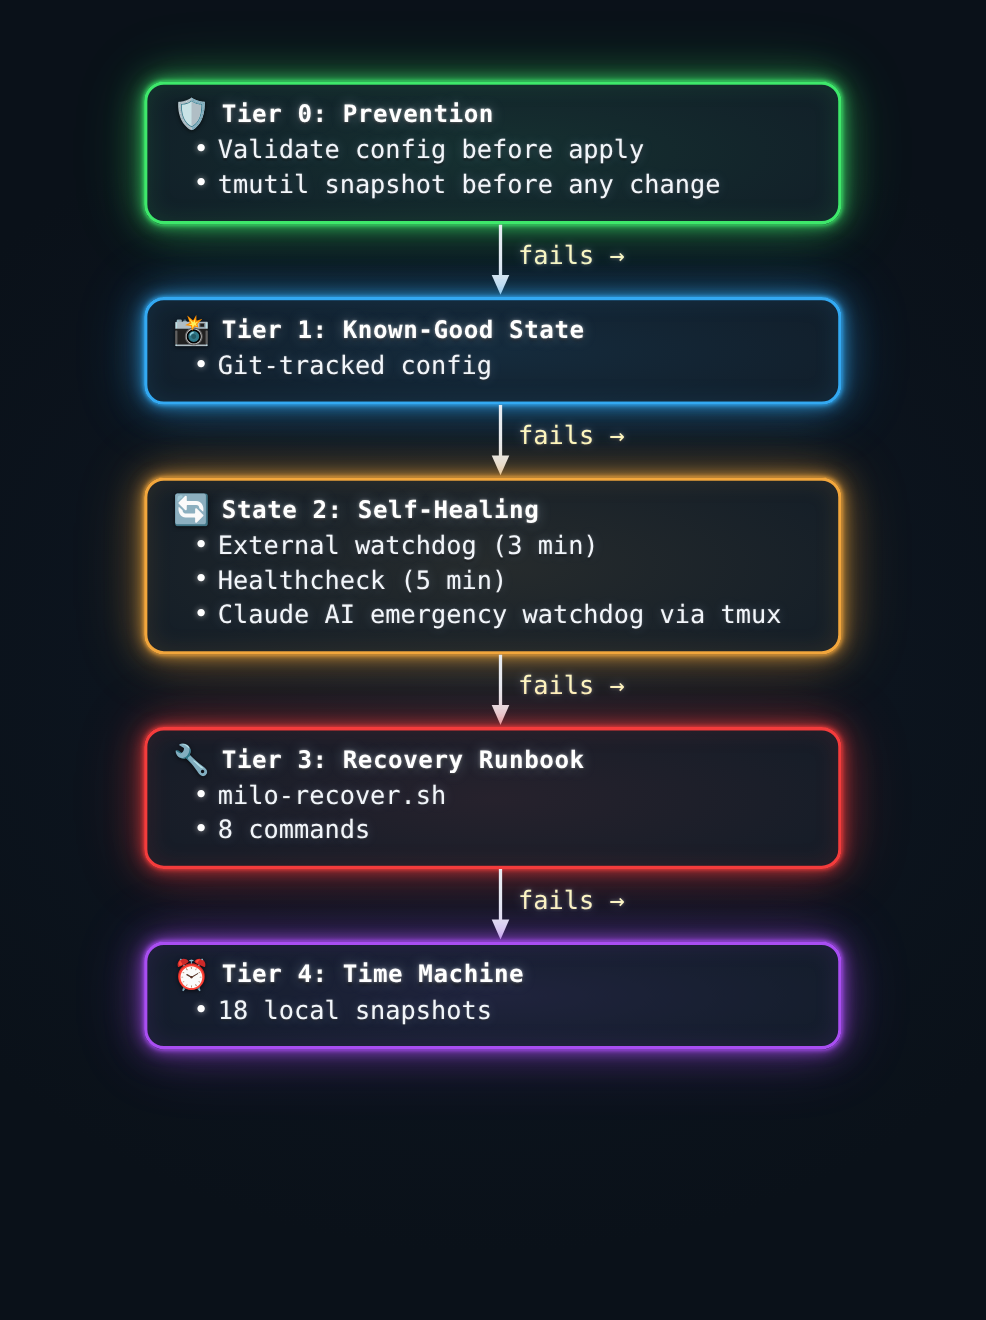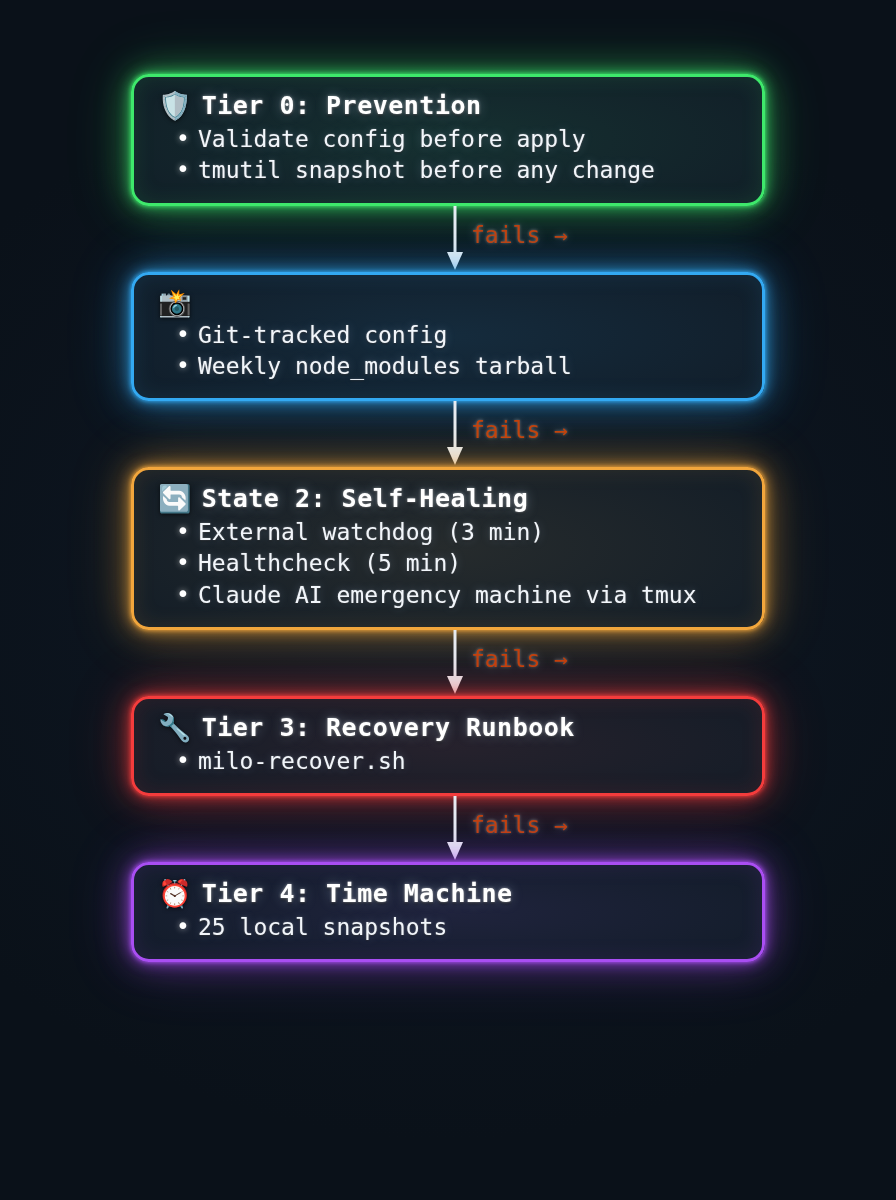--- a/index.html
+++ b/index.html
@@ -66,21 +66,21 @@
 
   .tier-emoji {
     font-family: "DejaVu Sans", sans-serif;
     font-size: 27px;
     line-height: 1;
     flex: 0 0 auto;
     filter: drop-shadow(0 1px 2px rgba(0,0,0,.65));
   }
 
   .tier-title {
-    font-size: 25px;
+    font-size: 22px;
     font-weight: bold;
     color: #ffffff;
     letter-spacing: 0.5px;
     white-space: nowrap;
     text-shadow:
       0 0 3px rgba(255,255,255,.5),
       0 0 12px rgba(200,225,255,.35),
       0 2px 3px rgba(0,0,0,.75);
   }
 
@@ -127,21 +127,21 @@
     top: 0;
     width: 22px;
     height: 66px;
   }
 
   .connector .fails {
     position: absolute;
     left: 340px;
     top: 16px;
     font-size: 23px;
-    color: #c2410c;
+    color: #fef9c3;
     white-space: nowrap;
     text-shadow:
       0 0 3px rgba(255,255,255,.45),
       0 0 11px rgba(190,215,255,.3),
       0 1px 2px rgba(0,0,0,.7);
   }
 </style>
 </head>
 <body>
 
@@ -161,69 +161,70 @@
     <div class="connector">
       <svg class="arrow" viewBox="0 0 22 66">
         <line x1="11" y1="0" x2="11" y2="52" stroke="#e7ecf2" stroke-width="3"></line>
         <polygon points="11,64 3,46 19,46" fill="#e7ecf2"></polygon>
       </svg>
       <span class="fails">fails →</span>
     </div>
     <div class="tier" style="--c: #33a9f2;">
       <div class="tier-head">
         <span class="tier-emoji">📸</span>
+        <span class="tier-title">Tier 1: Known-Good State</span>
       </div>
       <ul class="tier-list">
         <li>Git-tracked config</li>
-        <li>Weekly node_modules tarball</li>
       </ul>
     </div>
     <div class="connector">
       <svg class="arrow" viewBox="0 0 22 66">
         <line x1="11" y1="0" x2="11" y2="52" stroke="#e7ecf2" stroke-width="3"></line>
         <polygon points="11,64 3,46 19,46" fill="#e7ecf2"></polygon>
       </svg>
       <span class="fails">fails →</span>
     </div>
     <div class="tier" style="--c: #f2a63c;">
       <div class="tier-head">
         <span class="tier-emoji">🔄</span>
         <span class="tier-title">State 2: Self-Healing</span>
       </div>
       <ul class="tier-list">
         <li>External watchdog (3 min)</li>
         <li>Healthcheck (5 min)</li>
-        <li>Claude AI emergency machine via tmux</li>
+        <li>Claude AI emergency watchdog via tmux</li>
       </ul>
     </div>
     <div class="connector">
       <svg class="arrow" viewBox="0 0 22 66">
         <line x1="11" y1="0" x2="11" y2="52" stroke="#e7ecf2" stroke-width="3"></line>
         <polygon points="11,64 3,46 19,46" fill="#e7ecf2"></polygon>
       </svg>
       <span class="fails">fails →</span>
     </div>
     <div class="tier" style="--c: #f43c3c;">
       <div class="tier-head">
         <span class="tier-emoji">🔧</span>
         <span class="tier-title">Tier 3: Recovery Runbook</span>
       </div>
       <ul class="tier-list">
         <li>milo-recover.sh</li>
+        <li>8 commands</li>
       </ul>
     </div>
     <div class="connector">
       <svg class="arrow" viewBox="0 0 22 66">
         <line x1="11" y1="0" x2="11" y2="52" stroke="#e7ecf2" stroke-width="3"></line>
         <polygon points="11,64 3,46 19,46" fill="#e7ecf2"></polygon>
       </svg>
       <span class="fails">fails →</span>
     </div>
     <div class="tier" style="--c: #a94ef2;">
       <div class="tier-head">
         <span class="tier-emoji">⏰</span>
         <span class="tier-title">Tier 4: Time Machine</span>
       </div>
       <ul class="tier-list">
-        <li>25 local snapshots</li>
+        <li>18 local snapshots</li>
       </ul>
     </div>
   </div>
 
 </body></html>

